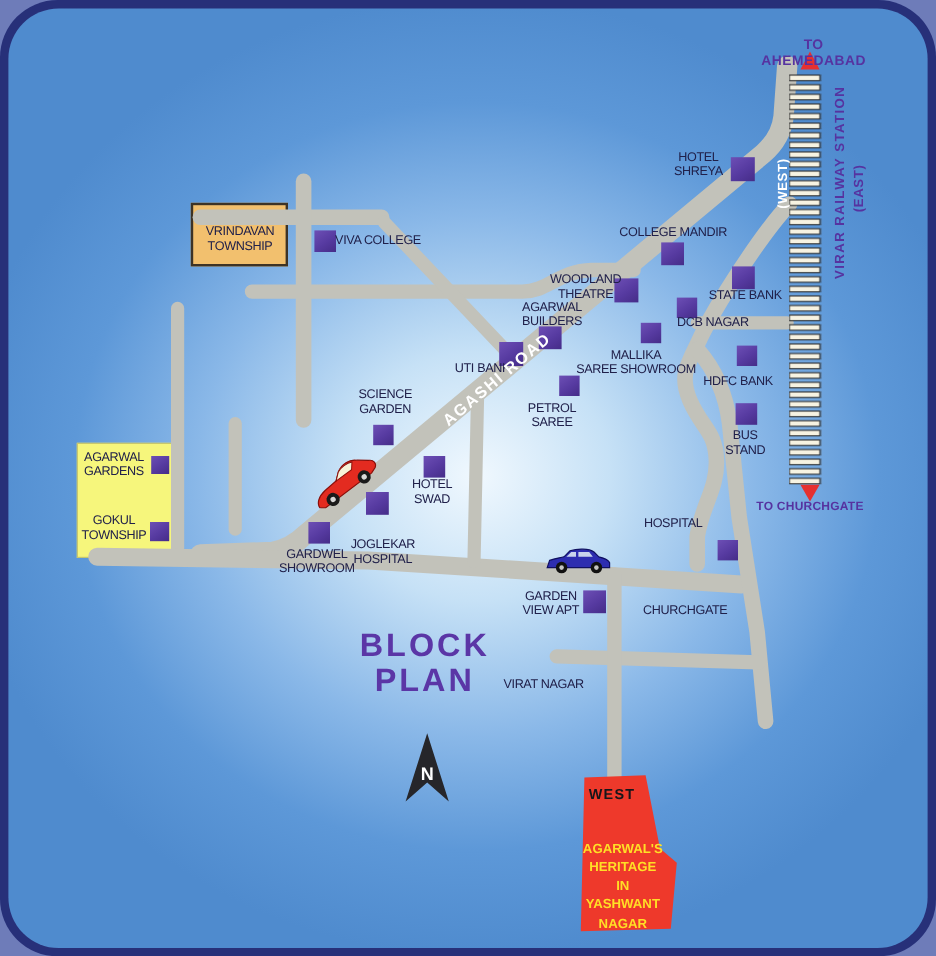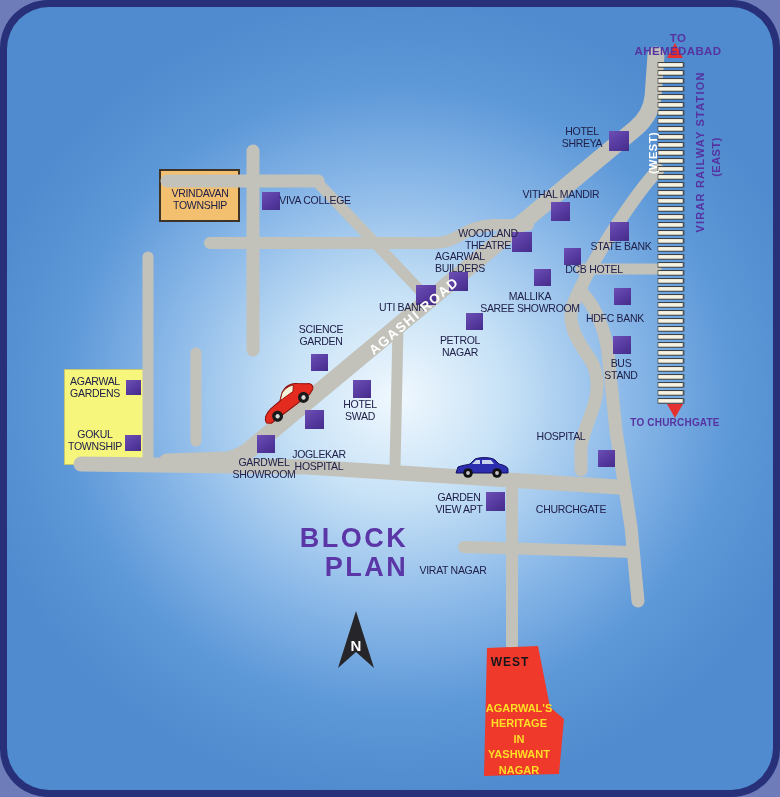--- a/index.html
+++ b/index.html
@@ -12,21 +12,21 @@
   .area-box{position:absolute;box-sizing:border-box;z-index:1;}
   #vrindavan-box{left:152px;top:162px;width:81px;height:53px;background:#f2c06e;border:2px solid #3d3326;}
   #yellow-box{left:57px;top:362px;width:80px;height:96px;background:#f6f67c;border:1px solid #c6c66e;}
   svg.gfx{position:absolute;left:0;top:0;z-index:2;}
   .sq{position:absolute;z-index:3;background:linear-gradient(145deg,#6d4fb5 0%,#563aa0 55%,#452c88 100%);}
   .lbl{position:absolute;transform:translateX(-50%);text-align:center;white-space:pre-line;
        font-size:10.5px;line-height:1.12;letter-spacing:-0.3px;color:#20204a;z-index:4;}
   .purple{color:#5633a0;font-weight:bold;}
   #to-ahemedabad{font-size:11.5px;letter-spacing:0.4px;}
   #to-churchgate{font-size:10px;letter-spacing:0.2px;}
-  #block-plan{font-size:27px;font-weight:bold;color:#5b36a6;letter-spacing:2.5px;line-height:1.07;text-align:right;}
+  #block-plan{font-size:27px;font-weight:bold;color:#5b36a6;letter-spacing:2.5px;line-height:1.07;}
   .vtext{position:absolute;transform:translate(-50%,-50%) rotate(-90deg);white-space:nowrap;
          font-weight:bold;z-index:4;}
   #west-label{left:646px;top:146px;color:#ffffff;font-size:11px;letter-spacing:0.5px;}
   #virar-label{left:693px;top:145px;color:#5633a0;font-size:11px;letter-spacing:1.2px;}
   #east-label{left:709px;top:150px;color:#5633a0;font-size:11px;letter-spacing:0.5px;}
   #agashi-label{position:absolute;left:407px;top:309px;z-index:4;white-space:nowrap;
     transform:translate(-50%,-50%) rotate(-40deg);color:#fff;font-weight:bold;
     font-size:13.5px;letter-spacing:1.5px;}
   #site-tag{color:#16161a;font-weight:bold;font-size:12px;letter-spacing:1px;}
   #site-name{color:#ffdf26;font-weight:bold;font-size:11px;line-height:1.4;letter-spacing:0px;}
@@ -117,38 +117,38 @@
     <div class="sq" style="left:118px;top:428px;width:16px;height:16px"></div>
 
     <div class="lbl purple" id="to-ahemedabad" style="left:671px;top:25px">TO AHEMEDABAD</div>
     <div class="vtext" id="west-label">(WEST)</div>
     <div class="vtext" id="virar-label">VIRAR RAILWAY STATION</div>
     <div class="vtext" id="east-label">(EAST)</div>
     <div class="lbl purple" id="to-churchgate" style="left:668px;top:410px">TO CHURCHGATE</div>
 
     <div class="lbl" style="left:575px;top:119px">HOTEL
 SHREYA</div>
-    <div class="lbl" style="left:554px;top:182px">VITHAL MANDIR</div>
+    <div class="lbl" style="left:554px;top:182px">COLLEGE MANDIR</div>
     <div class="lbl" style="left:308px;top:188px">VIVA COLLEGE</div>
     <div class="lbl" style="left:193px;top:181px">VRINDAVAN
 TOWNSHIP</div>
     <div class="lbl" style="left:481px;top:221px">WOODLAND
 THEATRE</div>
     <div class="lbl" style="left:614px;top:234px">STATE BANK</div>
     <div class="lbl" style="left:453px;top:244px">AGARWAL
 BUILDERS</div>
-    <div class="lbl" style="left:587px;top:257px">DCB HOTEL</div>
+    <div class="lbl" style="left:587px;top:257px">DCB NAGAR</div>
     <div class="lbl" style="left:395px;top:295px">UTI BANK</div>
     <div class="lbl" style="left:523px;top:284px">MALLIKA
 SAREE SHOWROOM</div>
     <div class="lbl" style="left:608px;top:306px">HDFC BANK</div>
     <div class="lbl" style="left:314px;top:317px">SCIENCE
 GARDEN</div>
     <div class="lbl" style="left:453px;top:328px">PETROL
-NAGAR</div>
+SAREE</div>
     <div class="lbl" style="left:614px;top:351px">BUS
 STAND</div>
     <div class="lbl" style="left:353px;top:392px">HOTEL
 SWAD</div>
     <div class="lbl" style="left:312px;top:442px">JOGLEKAR
 HOSPITAL</div>
     <div class="lbl" style="left:257px;top:450px">GARDWEL
 SHOWROOM</div>
     <div class="lbl" style="left:554px;top:424px">HOSPITAL</div>
     <div class="lbl" style="left:452px;top:485px">GARDEN

